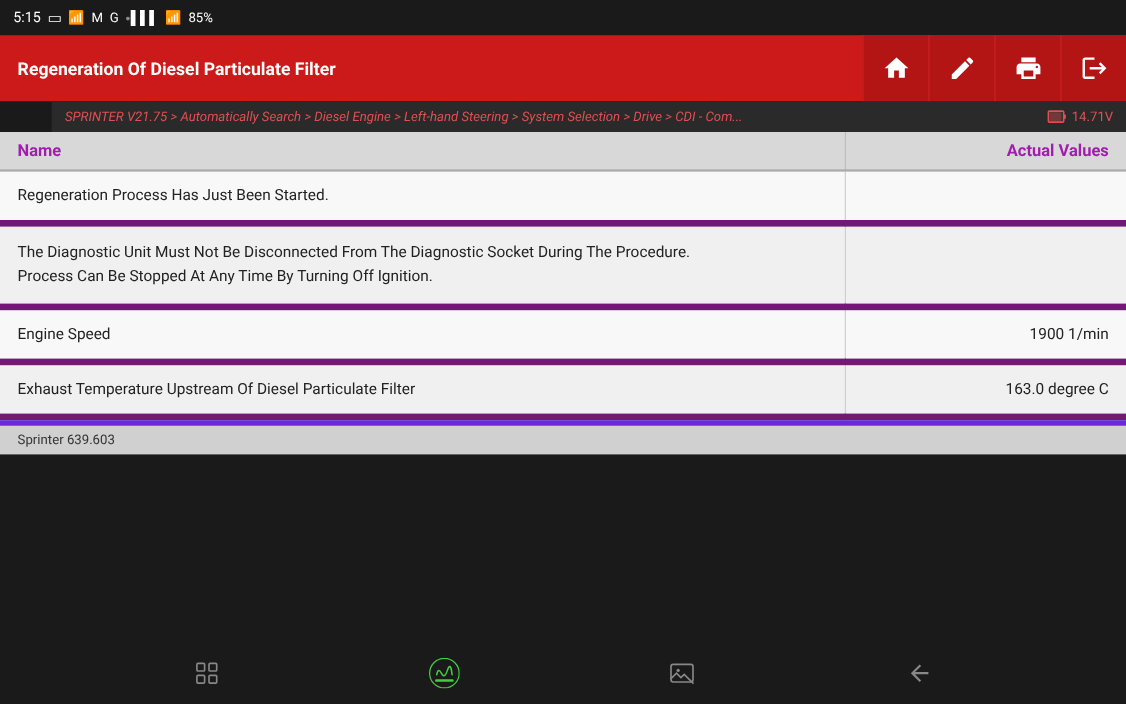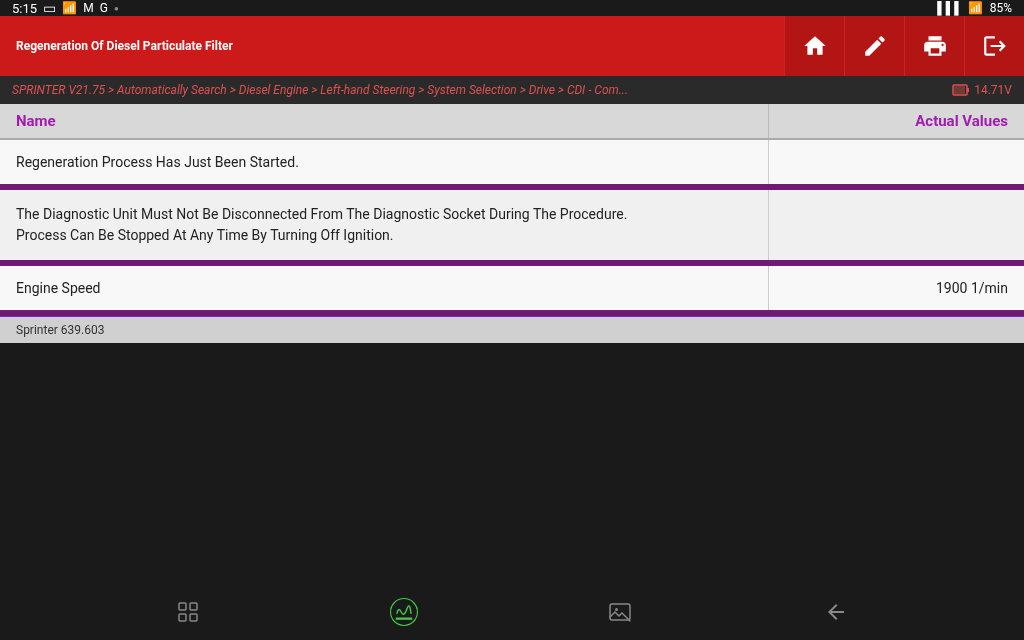--- a/index.html
+++ b/index.html
@@ -7,25 +7,24 @@
       width: 1024px;
       height: 640px;
       background: #1a1a1a;
       font-family: 'Roboto', Arial, sans-serif;
       overflow: hidden;
       position: relative;
     }
 
     
     .status-bar {
-      height: 16px;
+      height: 32px;
       background: #1a1a1a;
       display: flex;
       align-items: center;
-      justify-content: space-between;
       padding: 0 12px;
       color: white;
       font-size: 13px;
     }
     .status-left {
       display: flex;
       align-items: center;
       gap: 6px;
     }
     .status-right {
@@ -39,21 +38,21 @@
     .header {
       background: #cc1a1a;
       height: 60px;
       display: flex;
       align-items: center;
       justify-content: space-between;
       padding: 0 0 0 16px;
     }
     .header-title {
       color: white;
-      font-size: 12px;
+      font-size: 16px;
       font-weight: bold;
       flex: 1;
     }
     .header-icons {
       display: flex;
       height: 60px;
     }
     .header-icon-btn {
       width: 60px;
       height: 60px;
@@ -68,20 +67,21 @@
     }
 
     
     .breadcrumb {
       background: #2a2a2a;
       padding: 4px 12px;
       display: flex;
       align-items: center;
       justify-content: space-between;
       height: 28px;
+      margin-left: 47px;
     }
     .breadcrumb-text {
       color: #e05050;
       font-size: 12px;
       font-style: italic;
     }
     .breadcrumb-voltage {
       color: #e05050;
       font-size: 12px;
       display: flex;
@@ -139,21 +139,21 @@
     .value-col {
       width: 25%;
     }
 
     
     .footer-info {
       background: #d0d0d0;
       padding: 6px 16px;
       font-size: 12px;
       color: #333;
-      border-top: 1px solid #6d28d9;
+      border-top: 5px solid #6d28d9;
     }
 
     
     .bottom-nav {
       position: absolute;
       bottom: 0;
       left: 0;
       right: 0;
       height: 56px;
       background: #1a1a1a;
@@ -265,20 +265,24 @@
         <tr class="data-row">
           <td class="name-col">
             <div class="multi-line-text">The Diagnostic Unit Must Not Be Disconnected From The Diagnostic Socket During The Procedure.<br>Process Can Be Stopped At Any Time By Turning Off Ignition.</div>
           </td>
           <td class="value-col"></td>
         </tr>
         <tr class="data-row">
           <td class="name-col">Engine Speed</td>
           <td class="value-col">1900 1/min</td>
         </tr>
+        <tr class="data-row">
+          <td class="name-col">Exhaust Temperature Upstream Of Diesel Particulate Filter</td>
+          <td class="value-col">163.0 degree C</td>
+        </tr>
       </tbody>
   </table>
   <div class="footer-info">
     <div>Sprinter 639.603</div>
   </div>
 </div>
 
 <div class="bottom-nav">
   <div class="nav-btn">
     <svg width="24" height="24" viewBox="0 0 24 24" fill="#888">

